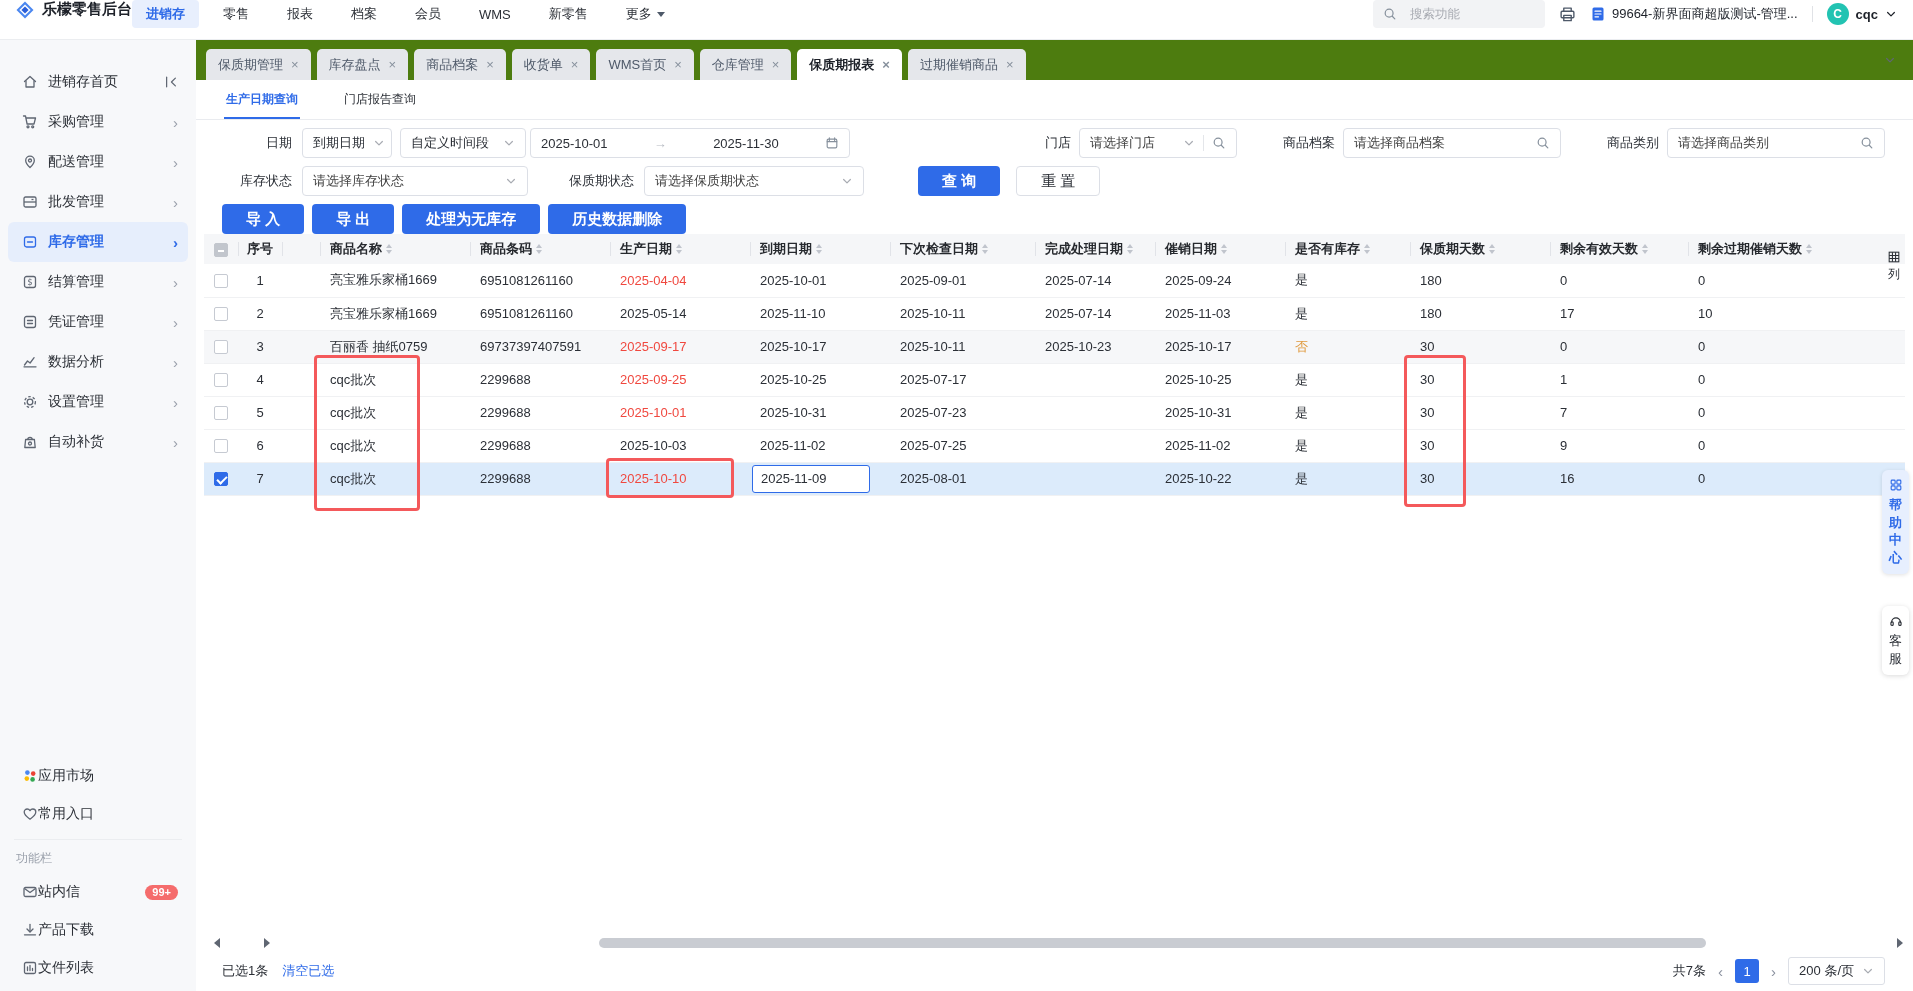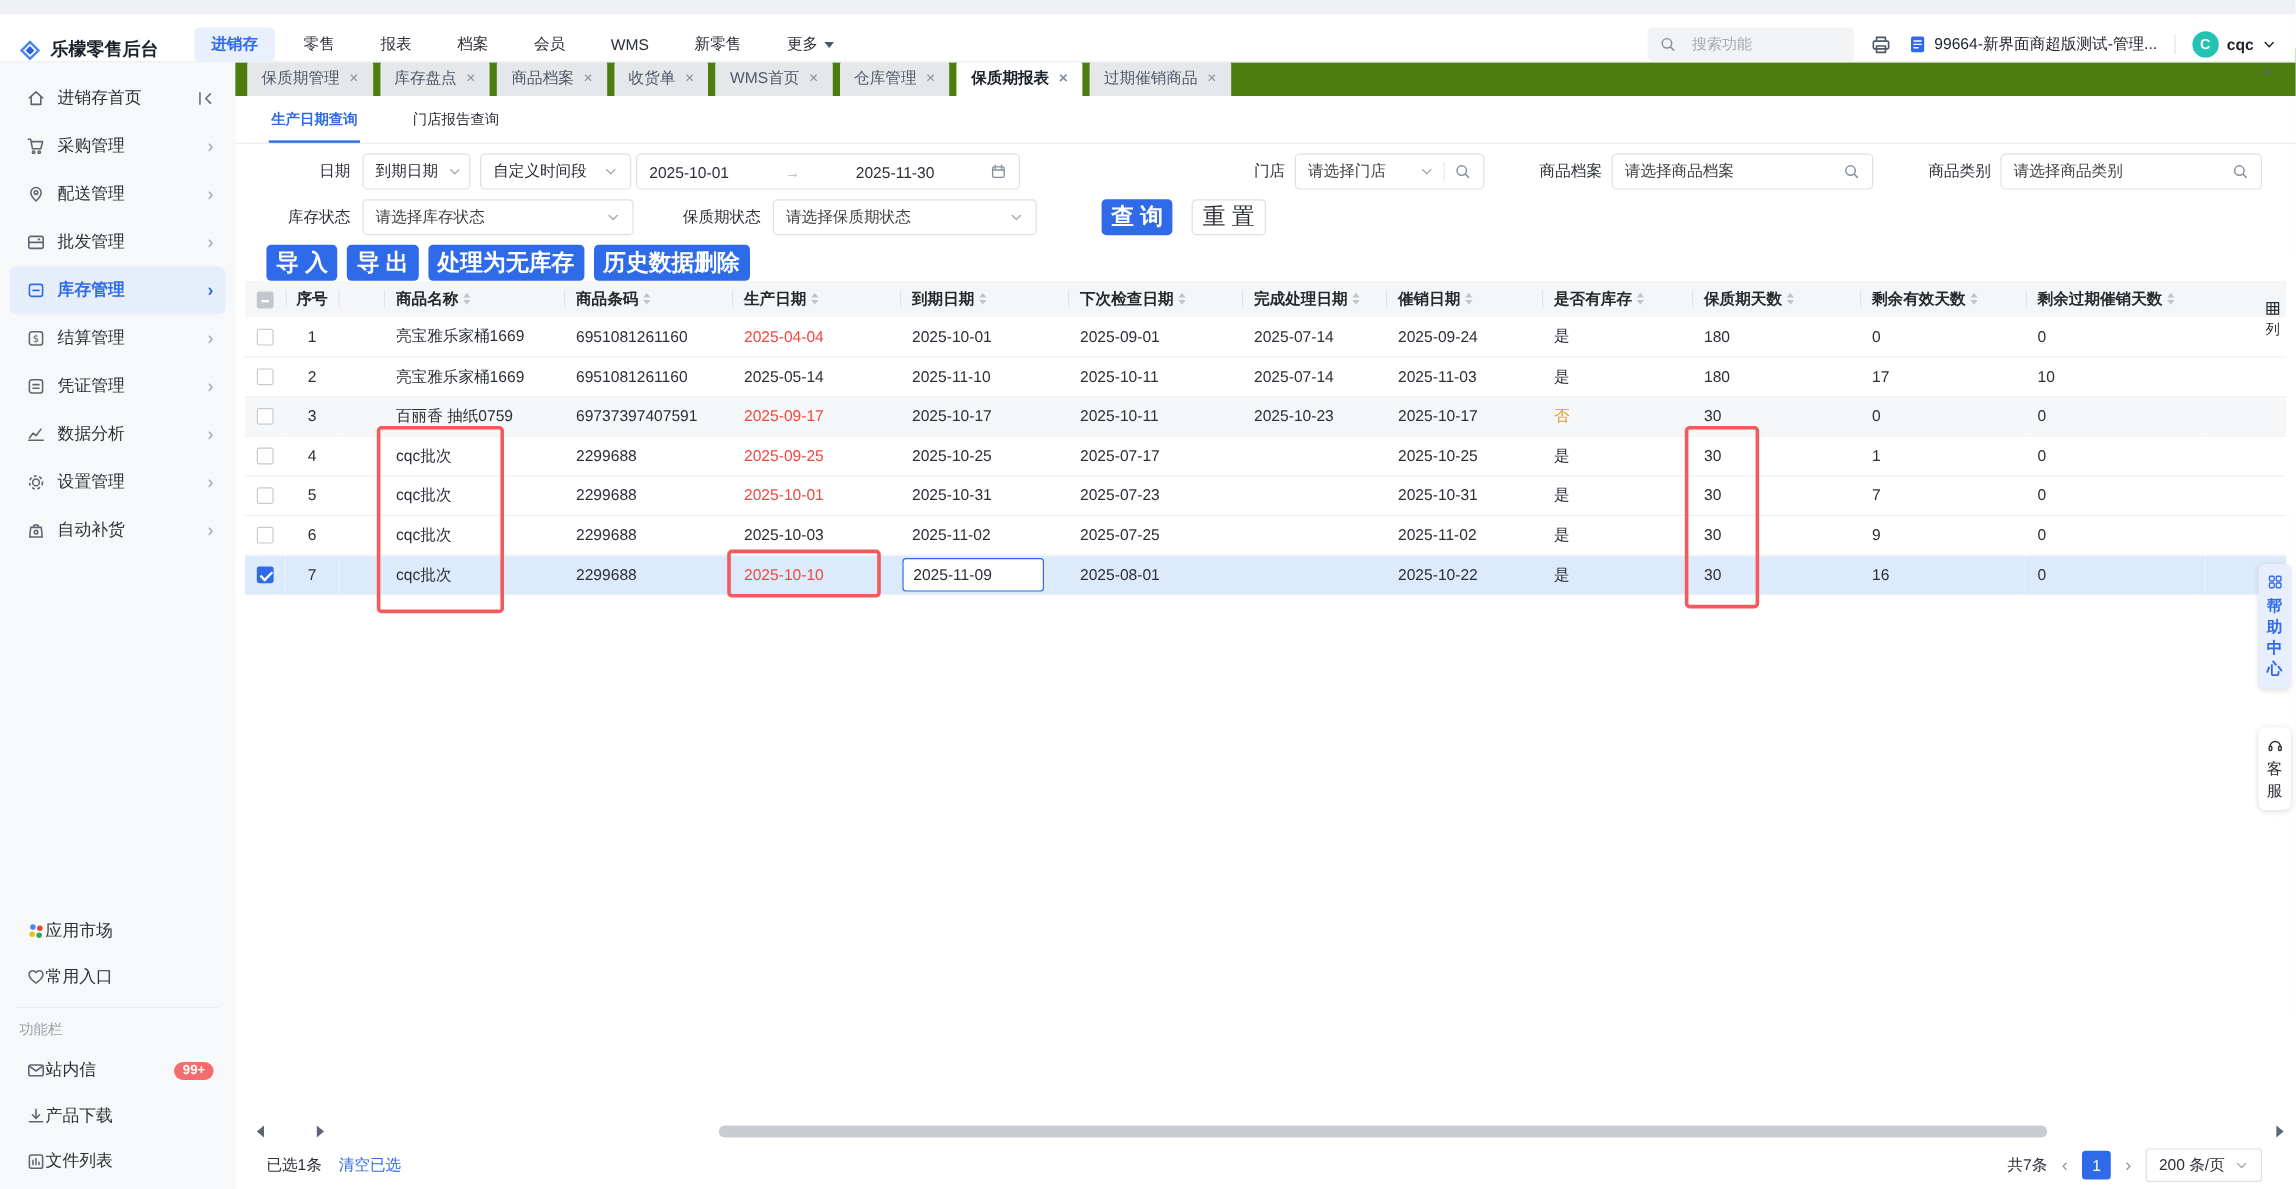--- a/index.html
+++ b/index.html
@@ -4,23 +4,23 @@
 <style>
 *{box-sizing:border-box;margin:0;padding:0}
 html,body{width:1913px;height:991px}
 body{font-family:"Liberation Sans","DejaVu Sans",sans-serif;background:#eef0f3;overflow:hidden;color:#2b2f36}
 #app{position:relative;width:1913px;height:991px}
 .icon svg{display:block}
 .i14 svg{width:14px;height:14px}
 .i12 svg{width:12px;height:12px}
 
 
-.topbar{position:absolute;top:12px;left:0;right:0;height:40px;background:#fff;border-bottom:1px solid #ebedf0;display:flex;align-items:flex-end;padding:0 16px;z-index:6}
+.topbar{position:absolute;top:0;left:0;right:0;height:40px;background:#fff;border-bottom:1px solid #ebedf0;display:flex;align-items:flex-start;padding:0 16px;z-index:6}
 .brand{display:flex;align-items:center;gap:8px;font-size:15px;font-weight:bold;color:#1d2129;white-space:nowrap}
-.top-nav{display:flex;align-items:center;margin-left:30px;gap:10px}
+.top-nav{display:flex;align-items:center;gap:10px}
 .nav-item{padding:5px 14px;font-size:13px;color:#2b2f36;border-radius:4px;cursor:pointer;display:flex;align-items:center;gap:5px;white-space:nowrap}
 .nav-item.active{background:#e8effd;color:#2f6be8;font-weight:bold}
 .tri-down{width:0;height:0;border-left:4px solid transparent;border-right:4px solid transparent;border-top:5px solid #4e5969;display:inline-block}
 .top-right{margin-left:auto;display:flex;align-items:center;gap:14px}
 .search-box{width:172px;height:28px;background:#f2f3f5;border-radius:4px;display:flex;align-items:center;gap:13px;padding:0 10px;color:#a8abb2;font-size:12.5px}
 .company{display:flex;align-items:center;gap:6px;font-size:13px;color:#1d2129;max-width:215px;white-space:nowrap}
 .divider-v{width:1px;height:16px;background:#e0e2e6}
 .userwrap{display:flex;align-items:center;gap:7px}
 .avatar{width:22px;height:22px;border-radius:50%;background:#22c3b2;color:#fff;font-size:12px;display:flex;align-items:center;justify-content:center;font-weight:bold}
 .user{font-size:13px;font-weight:bold;color:#1d2129}
@@ -60,21 +60,21 @@
 .f-label{width:96px;text-align:right;font-size:13px;color:#2b2f36;margin-right:10px;white-space:nowrap;flex:none}
 .f-label2{font-size:13px;color:#2b2f36;margin-right:8px;white-space:nowrap}
 .sel,.inp{height:30px;border:1px solid #dcdfe6;border-radius:4px;display:flex;align-items:center;padding:0 10px;font-size:13px;background:#fff;gap:8px}
 .ph{color:#404040;flex:1;white-space:nowrap;overflow:hidden}
 .val{color:#2b2f36;white-space:nowrap}
 .chevdown{color:#a8abb2}
 .vline{width:1px;height:16px;background:#e4e6ea}
 .range{justify-content:space-between}
 .arrow-sep{color:#b6bac2}
 .arrow-sep::before{content:"\2192"}
-.btn{height:30px;border-radius:4px;padding:0 8px;font-size:19px;display:flex;align-items:center;cursor:pointer;white-space:nowrap}
+.btn{height:30px;border-radius:4px;padding:0 24px;font-size:15px;display:flex;align-items:center;cursor:pointer;white-space:nowrap}
 .btn-primary{background:#2f6be8;color:#fff;font-weight:bold}
 .btn-plain{border:1px solid #dcdfe6;background:#fff;color:#2b2f36}
 .w90{width:90px}.w126{width:126px}.w320{width:320px}.w158{width:158px}.w218{width:218px}.w226{width:226px}.w220{width:220px}
 .lab106{width:106px;text-align:right;margin-right:10px;font-size:13px;white-space:nowrap}
 .ml46{margin-left:46px}.ml8{margin-left:8px}.ml4{margin-left:4px}.ml54{margin-left:54px}.ml16{margin-left:16px}
 
 .toolbar{display:flex;gap:8px;margin:0 0 0 26px;flex:none}
 
 
 .tablewrap{position:relative;margin:0 8px;flex:none}

